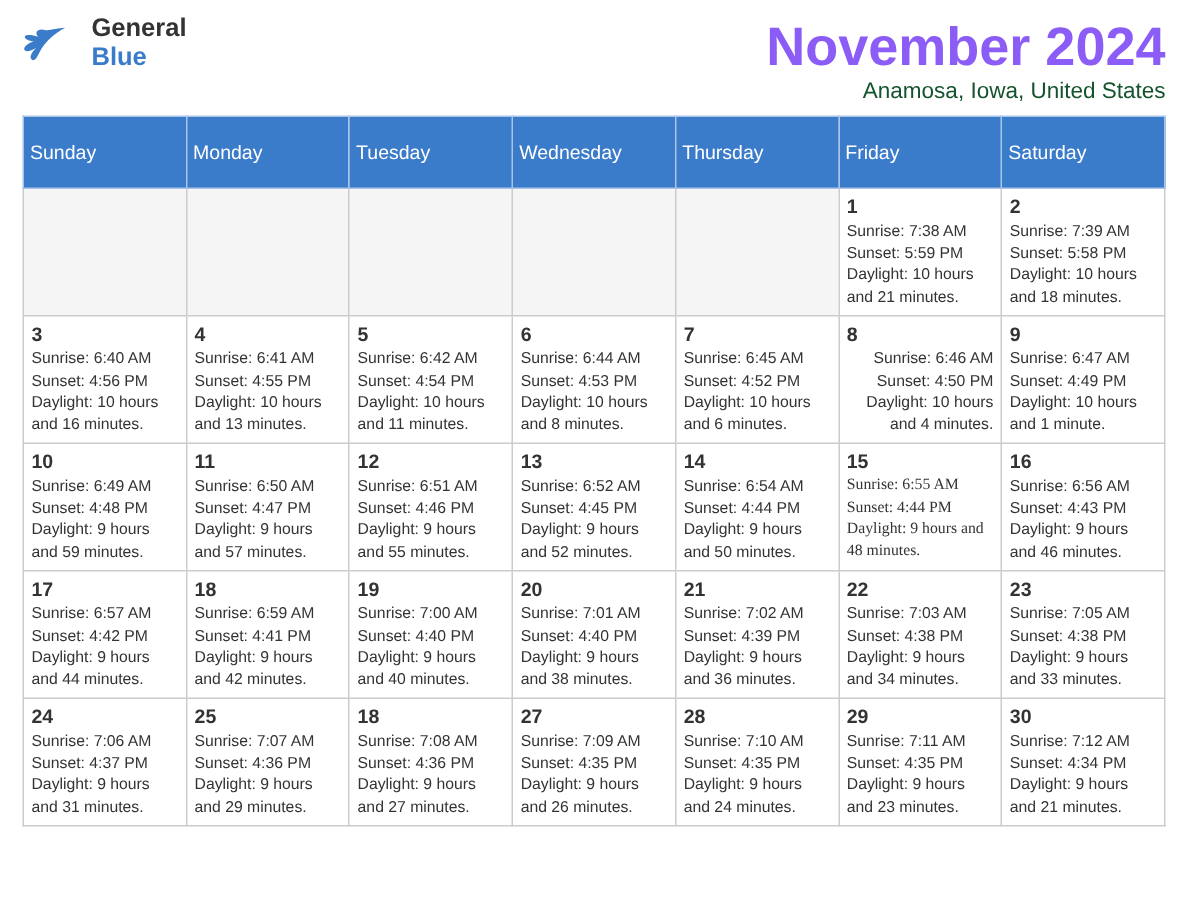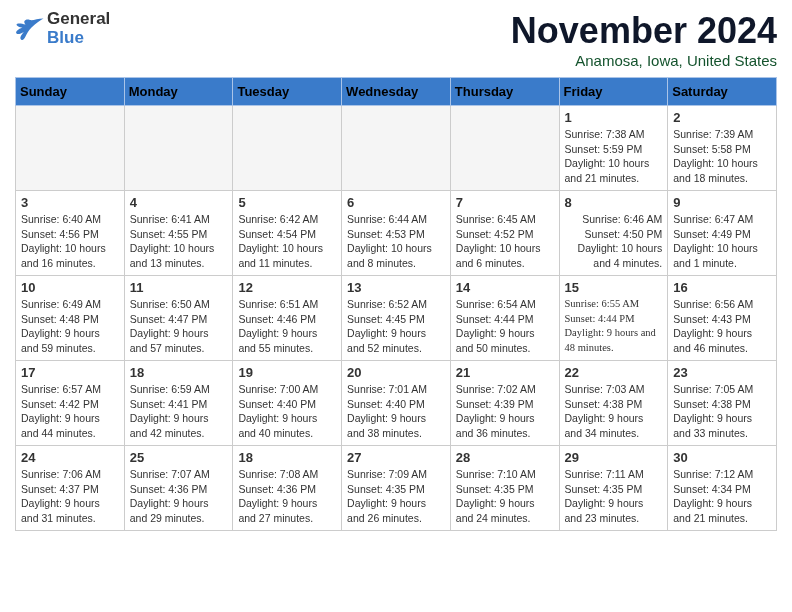--- a/index.html
+++ b/index.html
@@ -20,37 +20,37 @@
       width: 30px;
       height: 24px;
       display: inline-block;
     }
     .title-area {
       text-align: right;
     }
     .month-title {
       font-size: 36px;
       font-weight: bold;
-      color: #0f172a;
+      color: #8b5cf6;
     }
     .location-title {
       font-size: 15px;
       color: #14532d;
     }
     .calendar {
       width: 100%;
       border-collapse: collapse;
       table-layout: fixed;
     }
     .calendar th {
       background-color: #3a7bca;
-      color: #000000;
+      color: #ffffff;
       font-size: 13px;
-      font-weight: bold;
-      padding: 6px 4px;
+      font-weight: normal;
+      padding: 16px 4px;
       text-align: left;
       border: 1px solid #aac4e8;
     }
     .calendar td {
       vertical-align: top;
       border: 1px solid #ccc;
       padding: 4px 5px;
       height: 85px;
       background: #fff;
       font-size: 11px;
@@ -65,21 +65,21 @@
       margin-bottom: 2px;
     }
     .day-info {
       font-size: 10.5px;
       line-height: 1.4;
       color: #333;
     }
     .logo-container {
       display: flex;
       align-items: center;
-      gap: 2px;
+      gap: 16px;
     }
     .logo-text-container {
       display: flex;
       flex-direction: column;
       line-height: 1.1;
     }
   </style>
 </head>
 <body>
 

